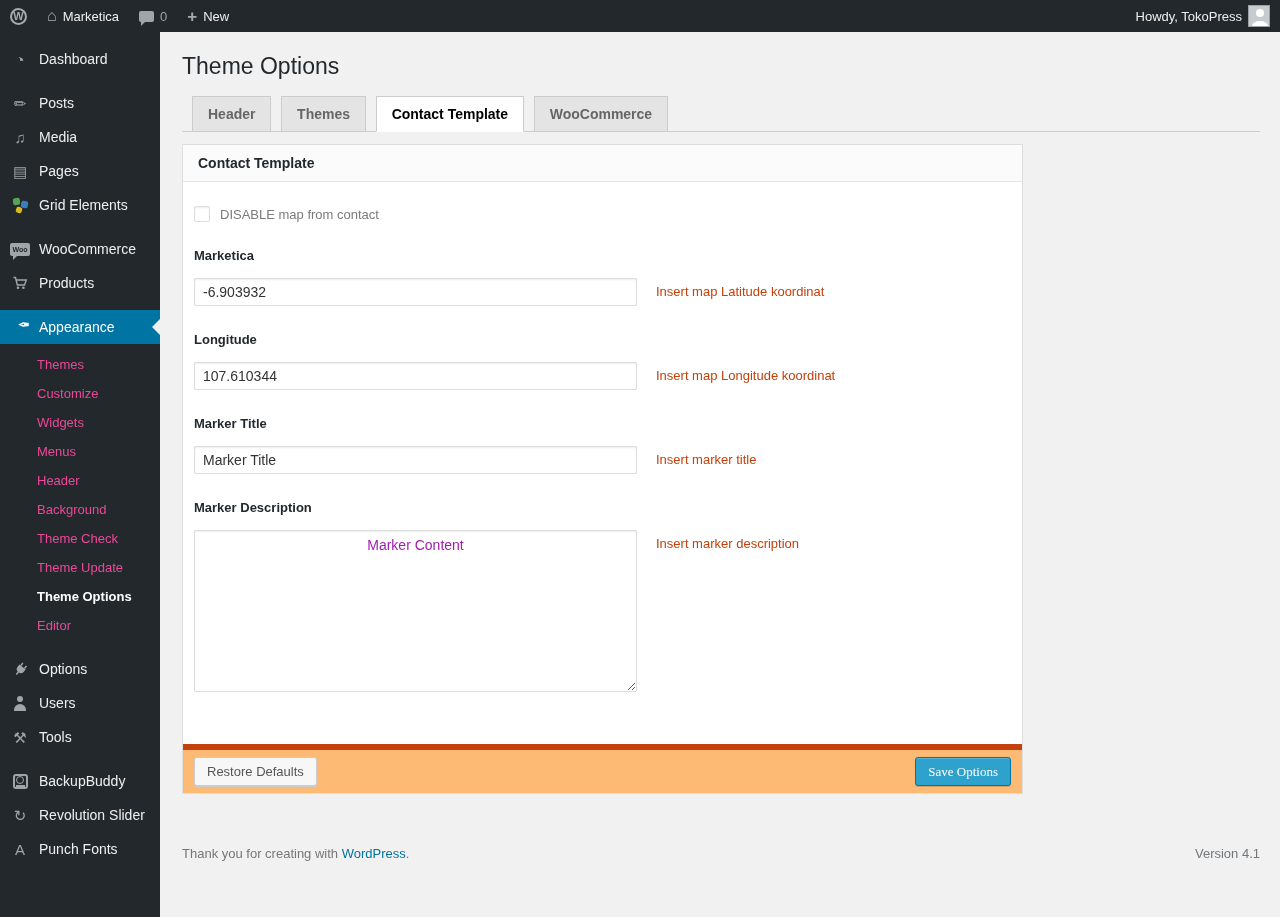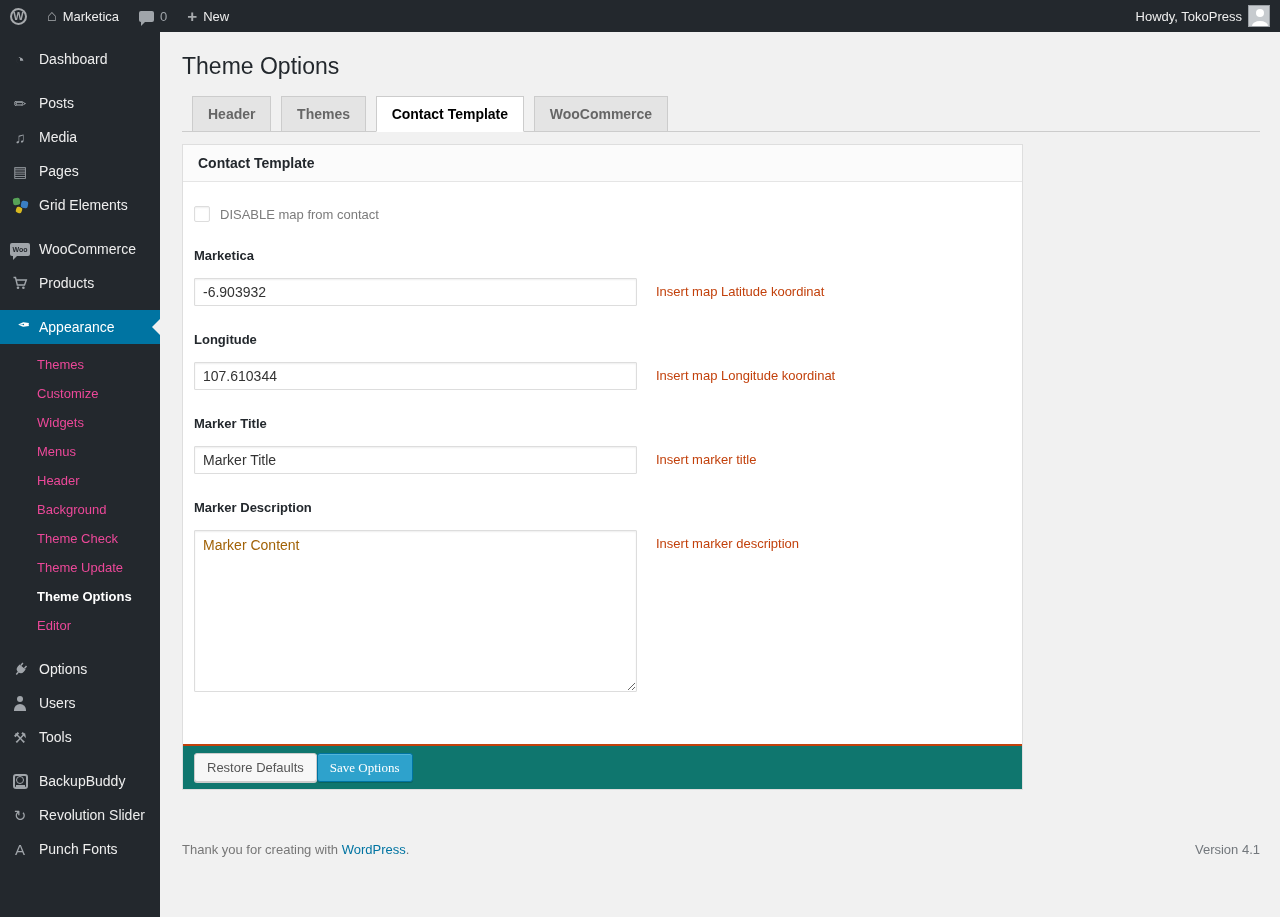--- a/index.html
+++ b/index.html
@@ -103,36 +103,36 @@
   .form-label { font-size:13px; font-weight:bold; color:#23282d; margin:26px 0 0; }
   .form-row { display:flex; align-items:flex-start; margin-top:15px; }
   .text-input {
     width:443px; height:28px; padding:3px 8px;
     font-family:"Liberation Sans", sans-serif; font-size:14px; color:#333;
     background:#fff; border:1px solid #ddd; border-radius:1px;
     box-shadow:inset 0 1px 2px rgba(0,0,0,.07); outline:none;
   }
   .text-area {
     width:443px; height:162px; padding:6px 8px;
-    font-family:"Liberation Sans", sans-serif; font-size:14px; color:#a16207;
+    font-family:"Liberation Sans", sans-serif; font-size:14px; color:#a21caf;
     background:#fff; border:1px solid #ddd; border-radius:1px;
-    box-shadow:inset 0 1px 2px rgba(0,0,0,.07); outline:none; resize:both;
+    box-shadow:inset 0 1px 2px rgba(0,0,0,.07); outline:none; resize:both;text-align:center;
   }
   .field-hint { margin-left:19px; padding-top:6px; font-size:13px; color:#c2410c; }
   .checkbox-row { display:flex; align-items:center; gap:10px; margin-top:16px; }
   .wp-checkbox {
     appearance:none; -webkit-appearance:none; margin:0;
     width:16px; height:16px; background:#fff; border:1px solid #ddd; border-radius:2px;
     box-shadow:inset 0 1px 2px rgba(0,0,0,.07); cursor:pointer;
   }
   .checkbox-label { font-size:13px; color:#7b7b7b; cursor:pointer; }
 
   .panel-footer {
-    display:flex; align-items:center;
-    padding:7px 11px; background:#0f766e; border-top:2px solid #c2410c;
+    display:flex; justify-content:space-between; align-items:center;
+    padding:7px 11px; background:#fdba74; border-top:6px solid #c2410c;
   }
   .btn { font-family:"Liberation Sans", sans-serif; font-size:13px; line-height:1; padding:7px 12px; border-radius:3px; cursor:pointer; }
   .btn-secondary { background:#f7f7f7; border:1px solid #ccc; color:#555; box-shadow:0 1px 0 #ccc; }
   .btn-primary  { background:#2ea2cc; border:1px solid #0074a2; color:#fff;
     box-shadow:inset 0 1px 0 rgba(120,200,230,.5), 0 1px 0 rgba(0,0,0,.15);font-family:Liberation Serif, serif; }
 
   .page-footer { width:1078px; display:flex; justify-content:space-between; align-items:flex-end; margin-top:52px; padding-bottom:14px; }
   .thanks { color:#777; font-size:13px; }
   .thanks a { color:#0074a2; text-decoration:none; cursor:pointer; }
   .version { color:#72777c; font-size:13px; }

